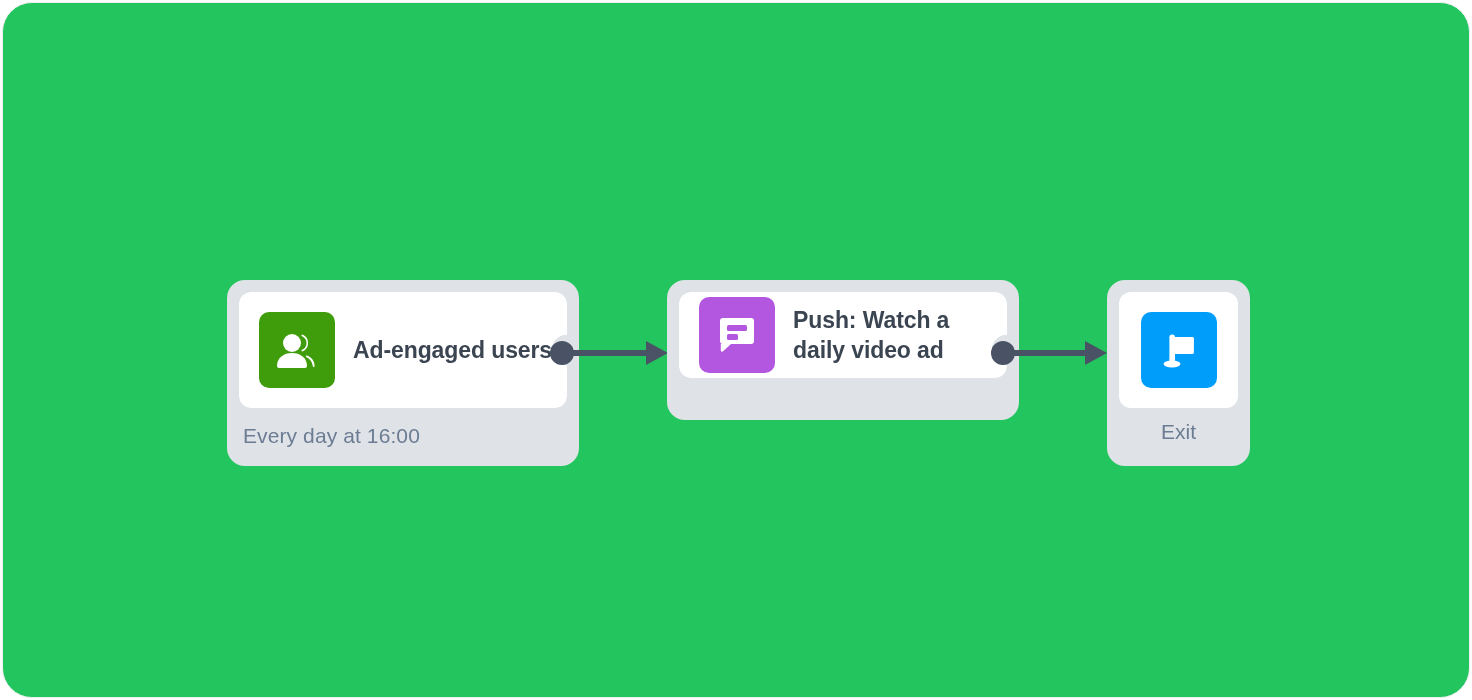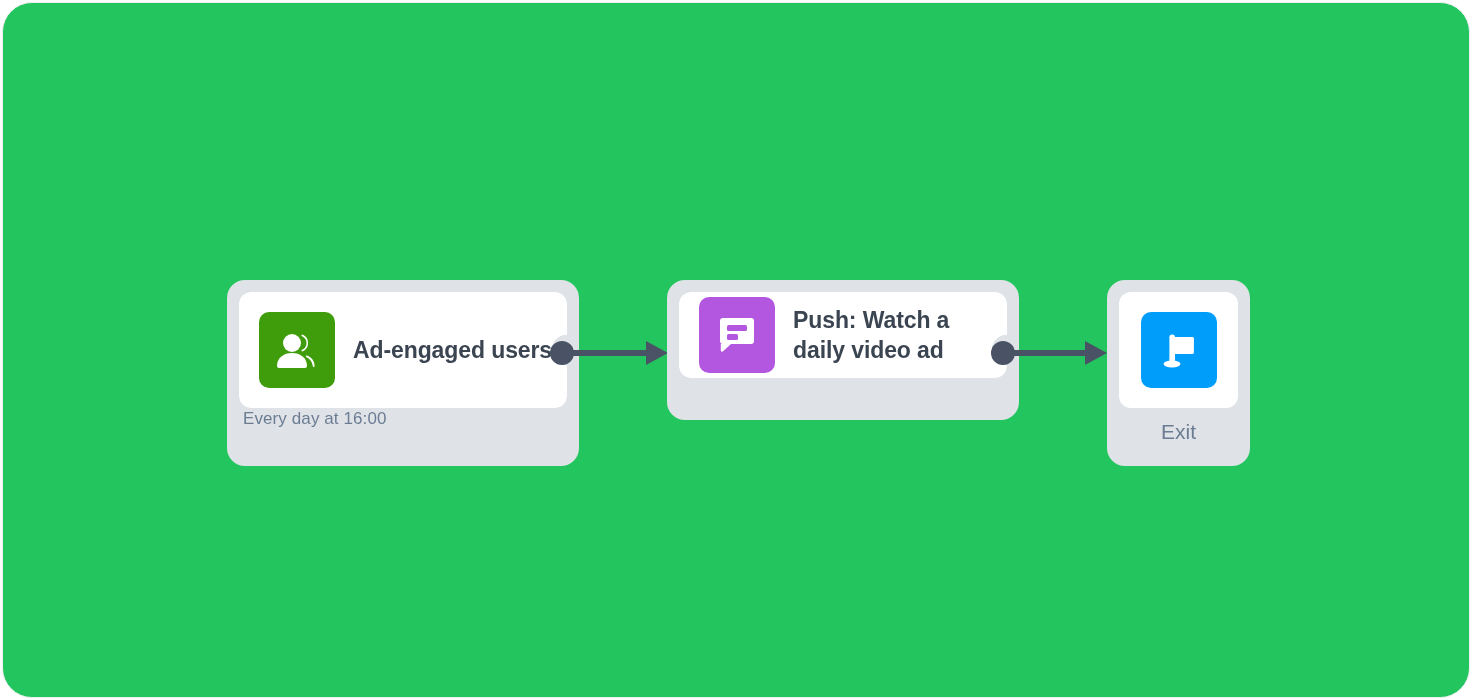--- a/index.html
+++ b/index.html
@@ -59,22 +59,22 @@
     top: 12px;
     width: 328px;
     height: 116px;
     
     -webkit-mask-image: radial-gradient(circle 15px at 328px 58px, transparent 0 15px, #000 15.6px);
     mask-image: radial-gradient(circle 15px at 328px 58px, transparent 0 15px, #000 15.6px);
   }
   .schedule-label {
     position: absolute;
     left: 16px;
-    top: 129px;
-    font-size: 17px;
+    top: 144px;
+    font-size: 21px;
     color: #6c7c93;
     letter-spacing: 0.1px;
     white-space: nowrap;
   }
 
   
   #node-push {
     left: 664px;
     top: 277px;
     width: 352px;

